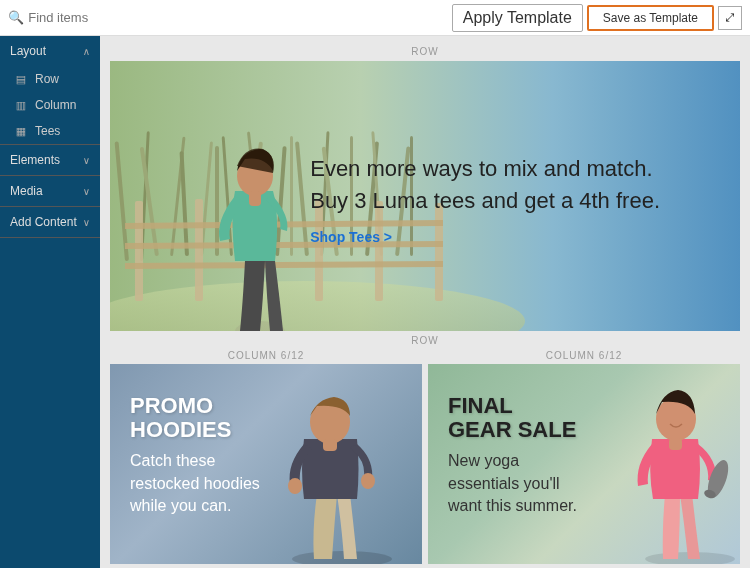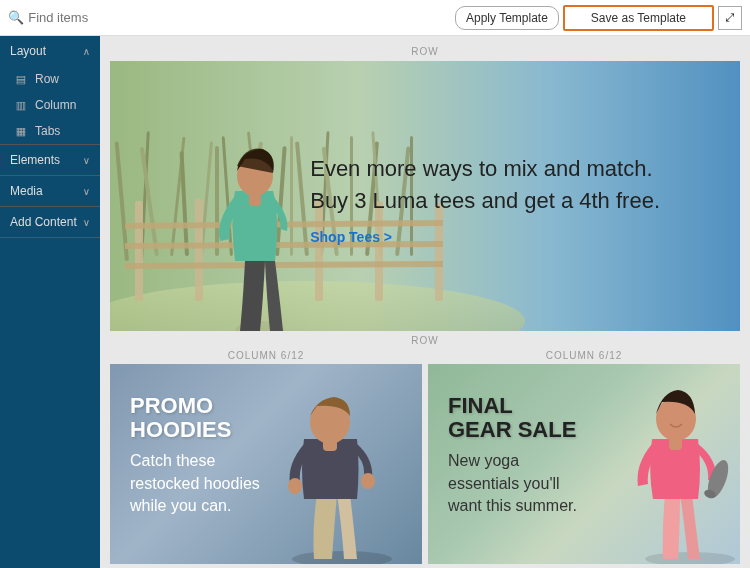--- a/index.html
+++ b/index.html
@@ -35,29 +35,29 @@
     }
     .top-buttons {
       display: flex;
       align-items: center;
       gap: 4px;
     }
     .btn-apply {
       background: #fff;
       border: 1px solid #aaa;
       padding: 4px 10px;
-      font-size: 12px;
+      font-size: 16px;
       color: #333;
       cursor: pointer;
-      border-radius: 10px;
+      border-radius: 2px;
     }
     .btn-save {
       background: #fff;
       border: 2px solid #e07020;
-      padding: 4px 26px;
+      padding: 4px 14px;
       font-size: 12px;
       color: #333;
       cursor: pointer;
       border-radius: 2px;
     }
     .btn-expand {
       background: #fff;
       border: 1px solid #aaa;
       width: 24px;
       height: 24px;
@@ -287,21 +287,21 @@
       <div class="sidebar-item">
         <span class="sidebar-icon">▤</span>
         <span>Row</span>
       </div>
       <div class="sidebar-item">
         <span class="sidebar-icon">▥</span>
         <span>Column</span>
       </div>
       <div class="sidebar-item">
         <span class="sidebar-icon">▦</span>
-        <span>Tabs</span>
+        <span>Tees</span>
       </div>
     </div>
 
     <div class="sidebar-section">
       <div class="sidebar-section-header">
         <span>Elements</span>
         <span class="chevron">∨</span>
       </div>
     </div>
 

